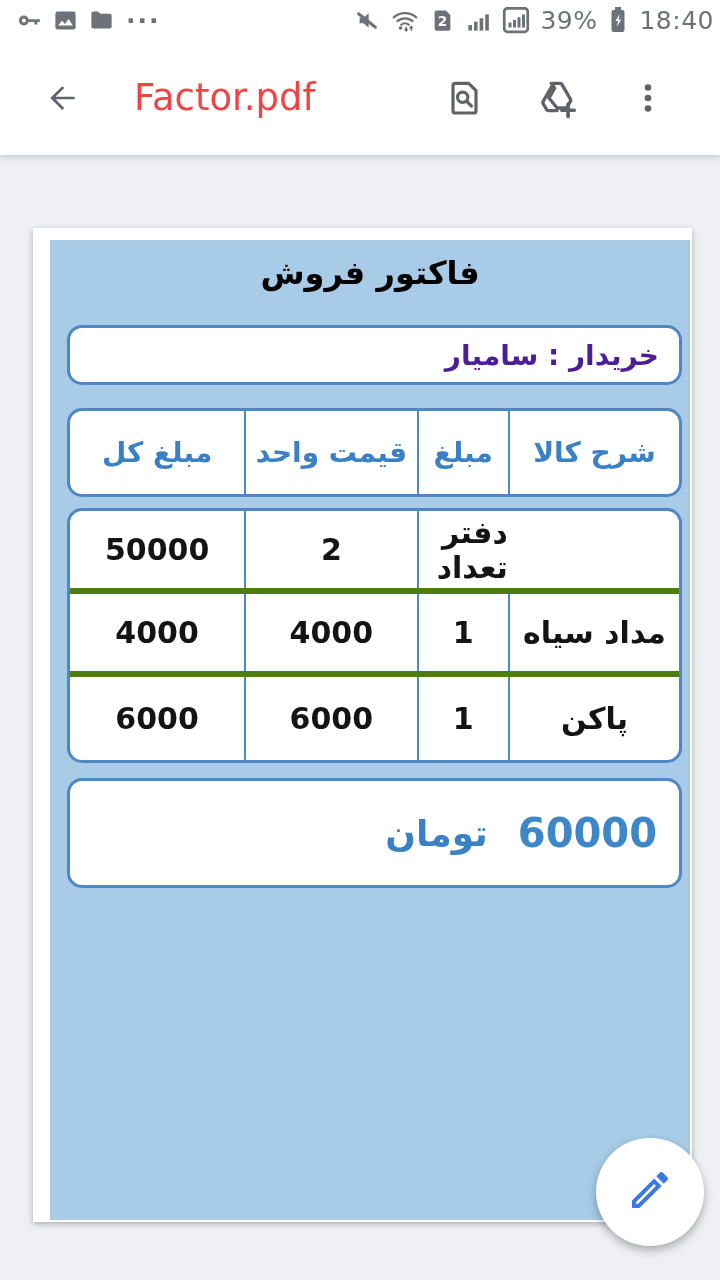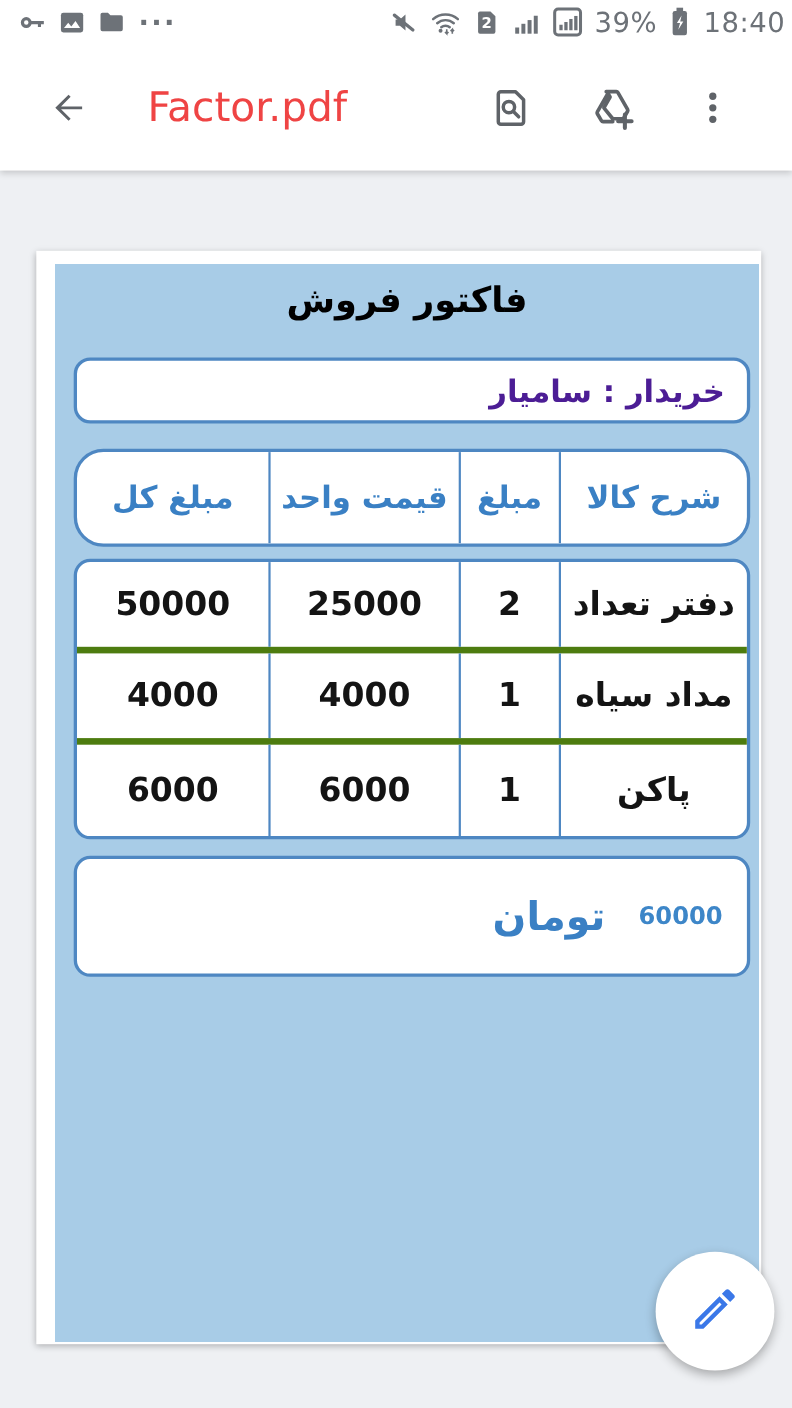--- a/index.html
+++ b/index.html
@@ -28,37 +28,37 @@
   .invoice-bg { position:absolute; left:17px; top:12px; right:2px; bottom:2px; background:#a8cce7; }
 
   .inv-title { position:absolute; top:14px; left:0; width:100%; text-align:center;
                font-size:32px; font-weight:bold; color:#000000; direction:rtl; }
 
   .inv-box { position:absolute; left:17px; width:615px; background:#fff;
              border:3px solid #4e87c2; border-radius:15px; overflow:hidden; }
   .buyer-box  { top:85px;  height:60px;  display:flex; align-items:center; justify-content:flex-end; padding:0 20px; }
   .buyer-text { font-size:28px; font-weight:bold; color:#4c1d95; direction:rtl; }
 
-  .header-box { top:168px; height:89px;border-radius:27px; }
+  .header-box { top:168px; height:89px; }
   .grid-4 { display:grid; grid-template-columns:28.6% 28.3% 15% 28.1%; height:100%; }
   .hcell { display:flex; align-items:center; justify-content:center; font-size:28px; font-weight:bold;
            color:#3a80c4; direction:rtl; }
   .grid-4 > .c2, .grid-4 > .c3, .grid-4 > .c4 { border-left:2px solid #4e87c2; }
 
   .body-box { top:268px; height:255px; display:grid; grid-template-rows:1fr 1fr 1fr; }
   .body-row { border-bottom:6px solid #4d7c0f; }
   .body-row:last-child { border-bottom:none; }
   .bcell { display:flex; align-items:center; justify-content:center; font-size:30px; font-weight:bold;
            color:#141414; direction:rtl; }
 
   .total-box { top:538px; height:110px; display:flex; direction:rtl; align-items:center;
                justify-content:space-between; padding:0 22px 0 34px; }
   .total-label { font-size:28px; font-weight:bold; color:#3a80c4; direction:rtl; }
   .total-group { display:flex; direction:rtl; align-items:center; gap:30px; }
-  .total-value { font-size:22px; font-weight:bold; color:#3d86c8; }
+  .total-value { font-size:40px; font-weight:bold; color:#3d86c8; }
   .total-currency { font-size:36px; font-weight:bold; color:#3a80c4; }
 
   
   .fab { position:absolute; left:596px; top:983px; width:108px; height:108px; border-radius:50%;
          background:#fff; box-shadow:0 4px 10px rgba(0,0,0,0.30); display:flex; align-items:center;
          justify-content:center; cursor:pointer; z-index:6; }
 </style>
 </head>
 <body>
 
@@ -187,21 +187,20 @@
             <div class="hcell c1">مبلغ کل</div>
             <div class="hcell c2">قیمت واحد</div>
             <div class="hcell c3">مبلغ</div>
             <div class="hcell c4">شرح کالا</div>
           </div>
         </div>
 
         <div class="inv-box body-box">
           <div class="body-row grid-4">
             <div class="bcell c1">50000</div>
-            <div class="bcell c2">25000</div>
             <div class="bcell c3">2</div>
             <div class="bcell c4">دفتر تعداد</div>
           </div>
           <div class="body-row grid-4">
             <div class="bcell c1">4000</div>
             <div class="bcell c2">4000</div>
             <div class="bcell c3">1</div>
             <div class="bcell c4">مداد سیاه</div>
           </div>
           <div class="body-row grid-4">

